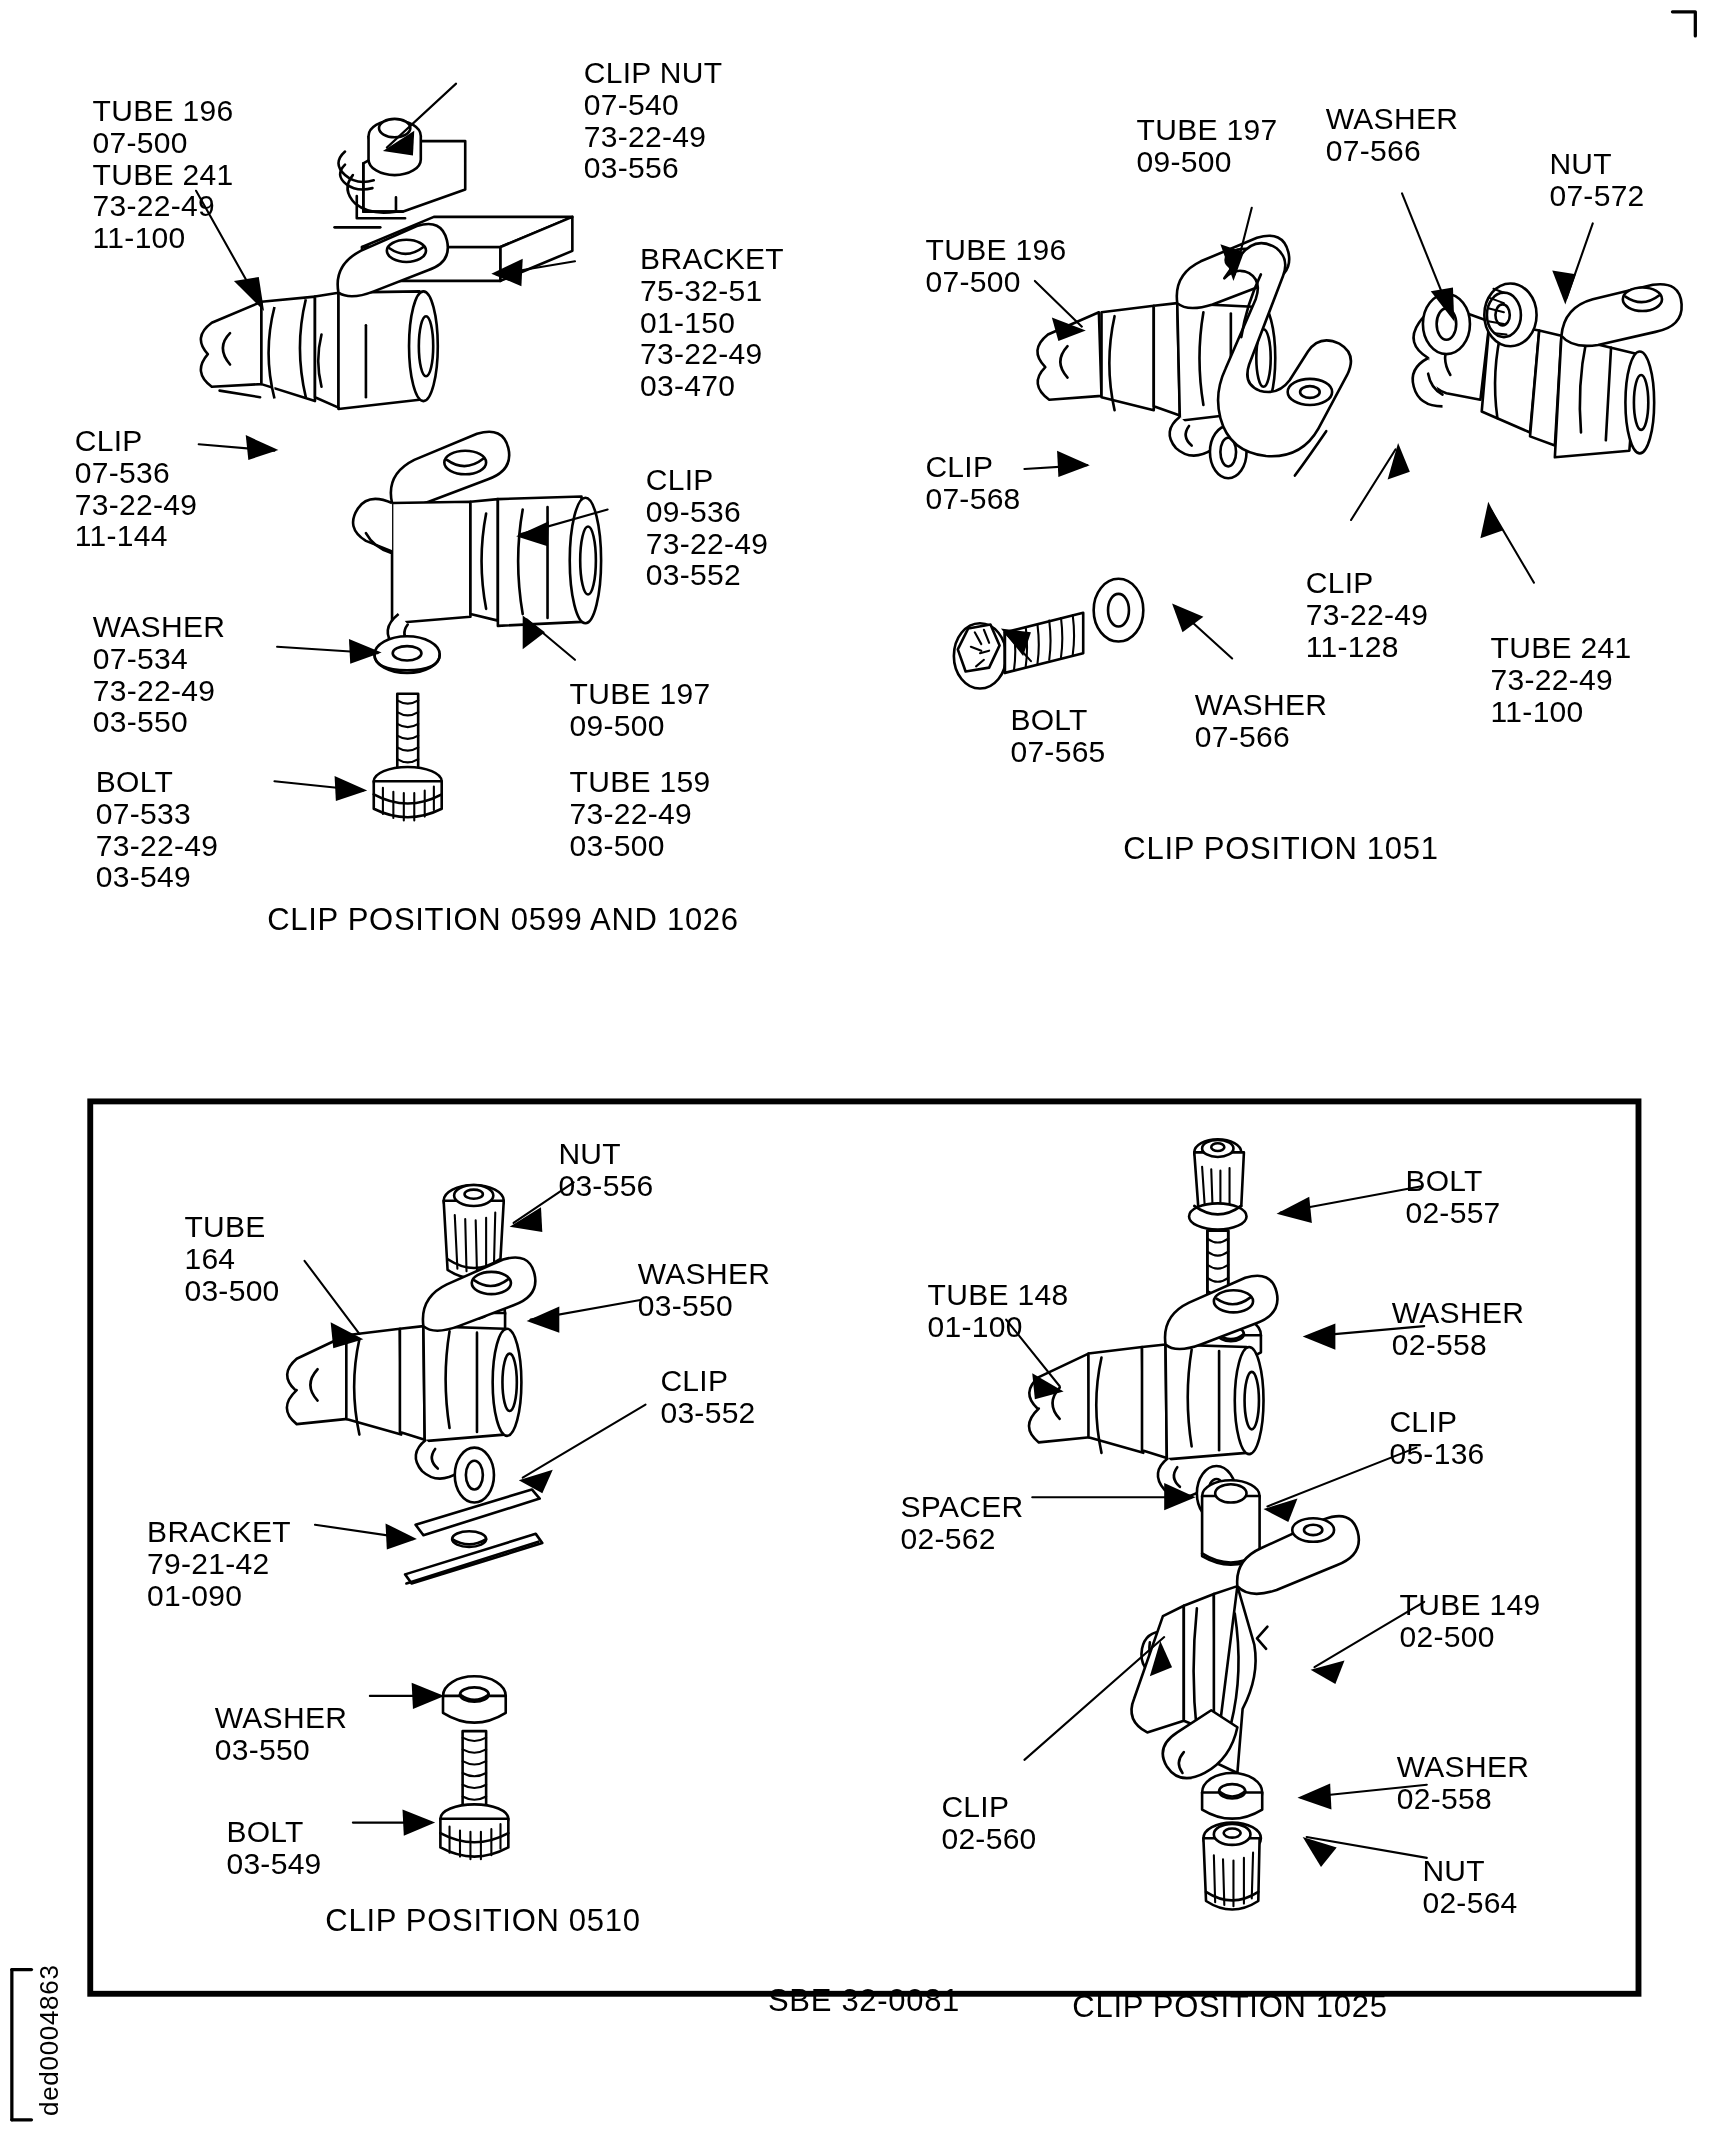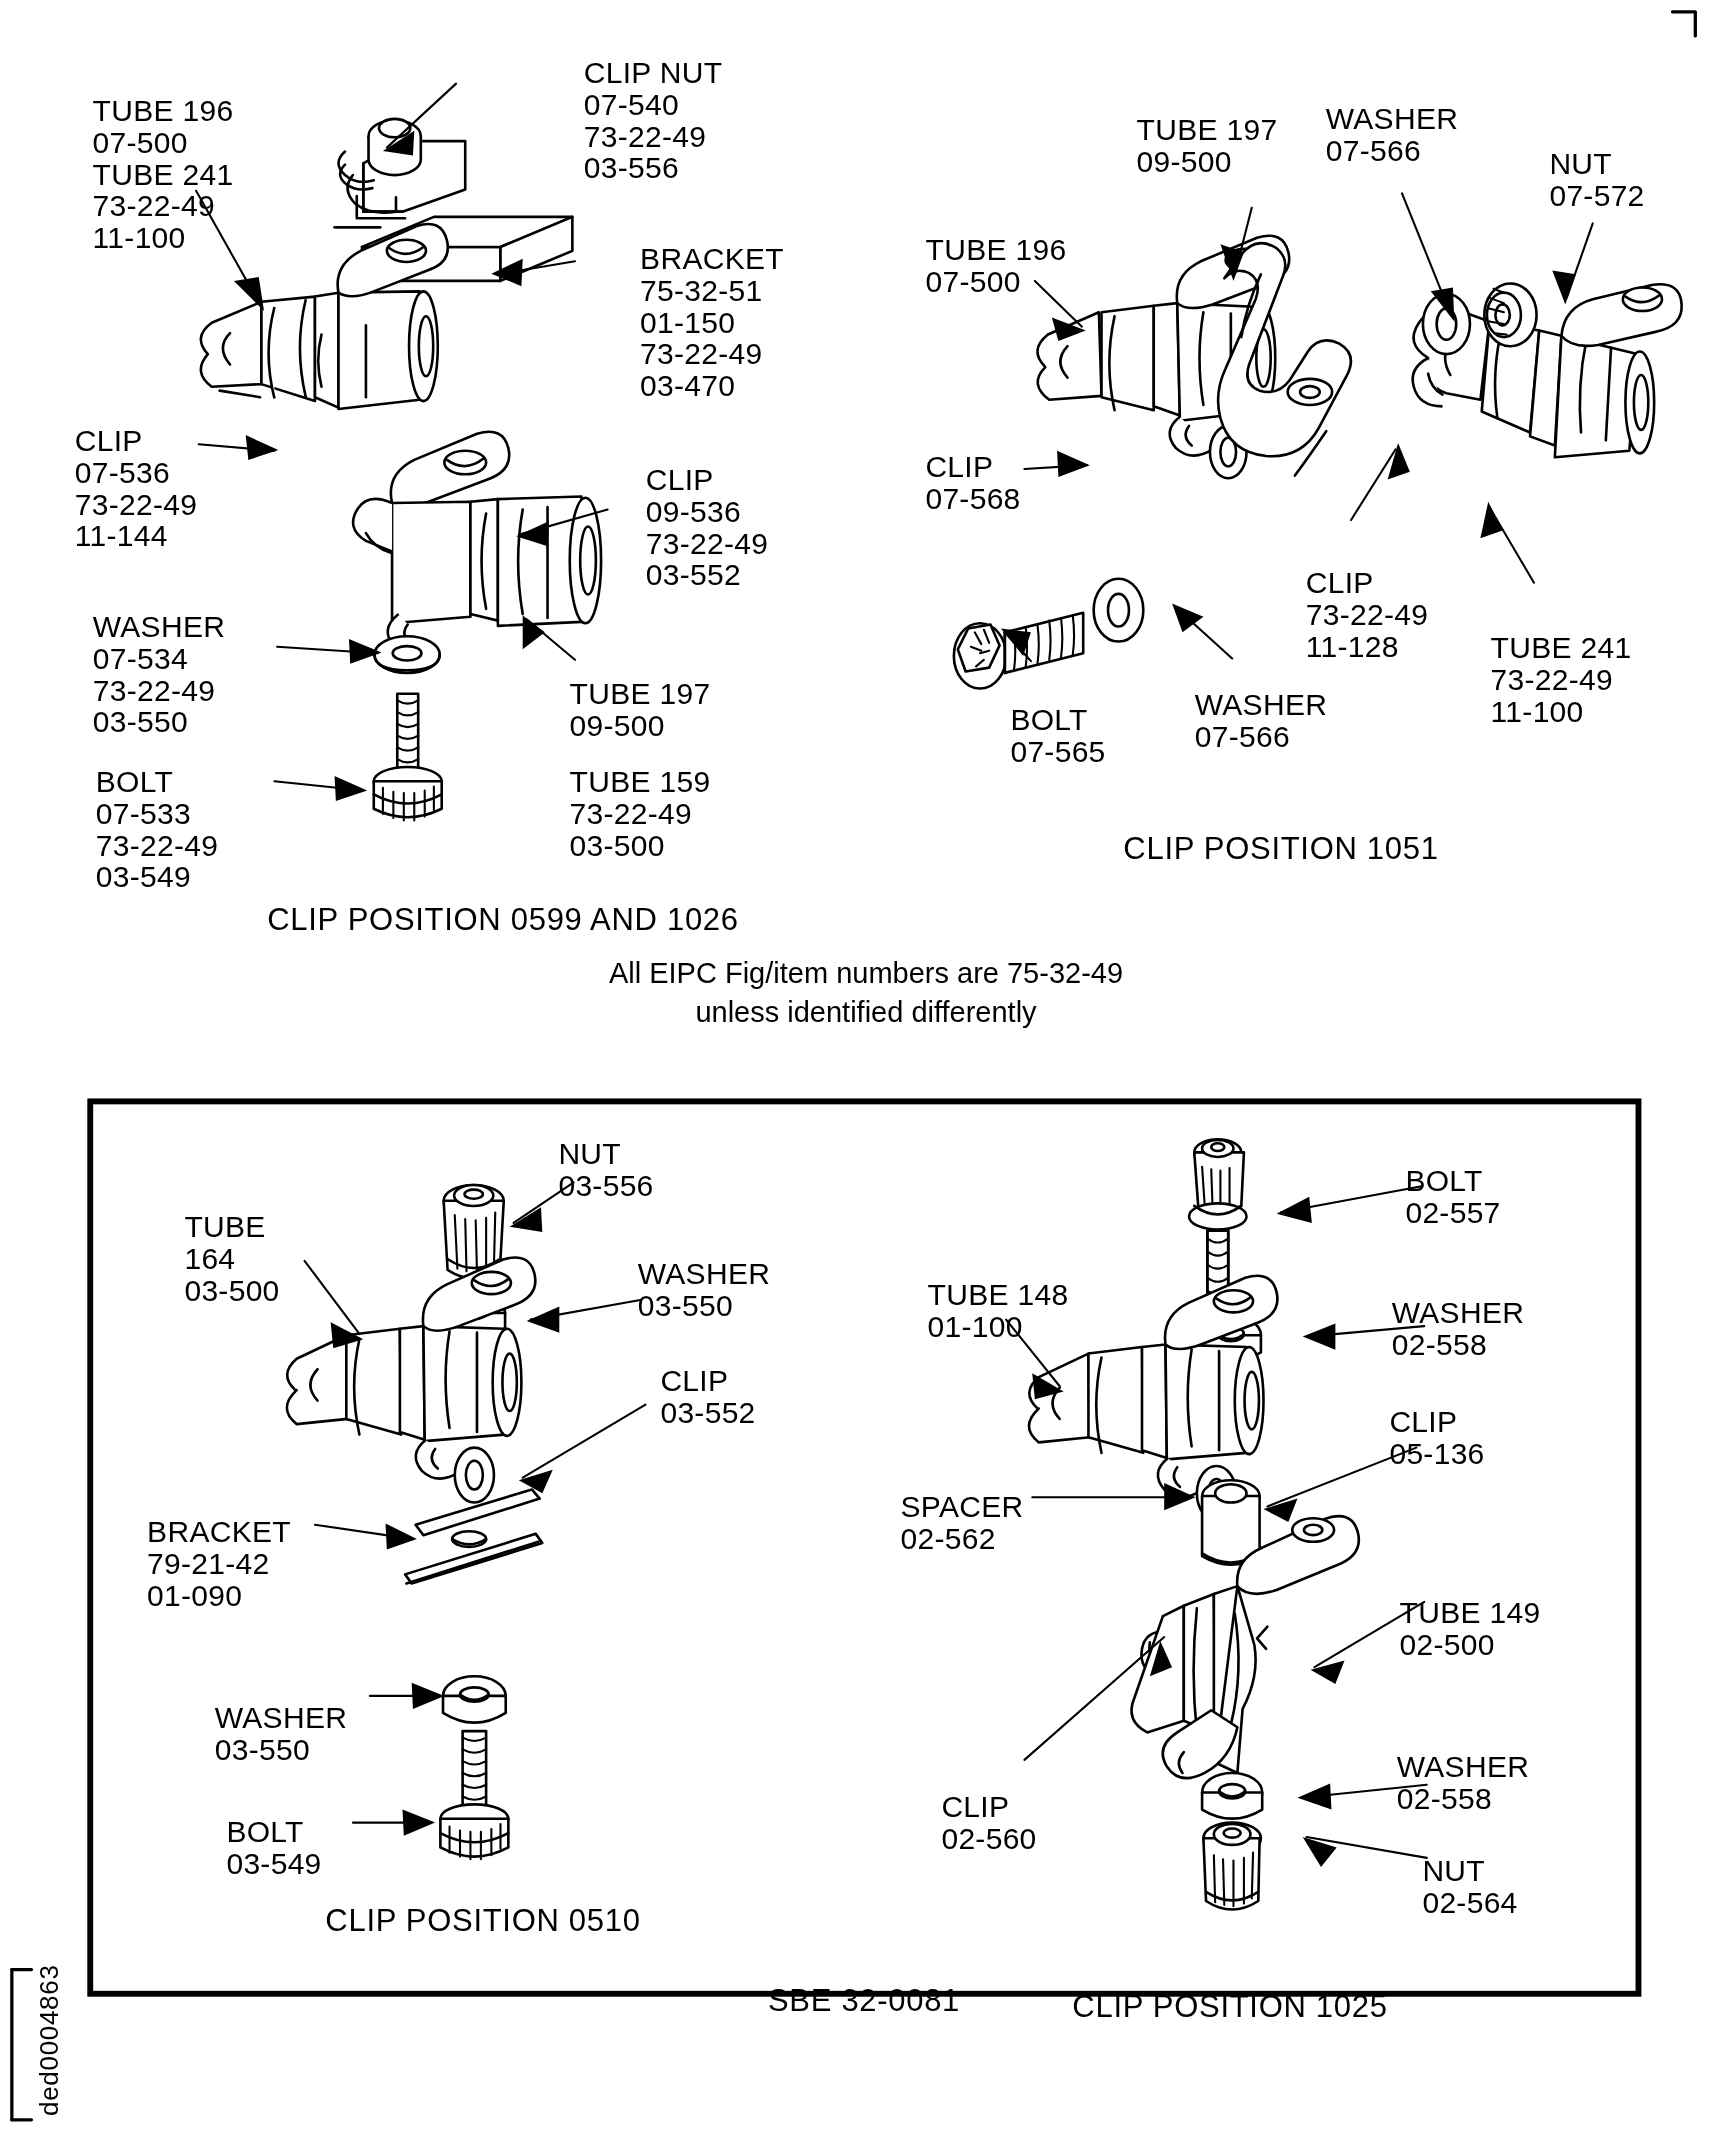--- a/index.html
+++ b/index.html
@@ -517,38 +517,36 @@
       <div class="lbl c" style="left: 1453px; top: 1165px;">BOLT
 02-557</div>
       <div class="lbl c" style="left: 998px; top: 1279px;">TUBE 148
 01-100</div>
       <div class="lbl c" style="left: 1458px; top: 1297px;">WASHER
 02-558</div>
       <div class="lbl c" style="left: 1437px; top: 1406px;">CLIP
 05-136</div>
       <div class="lbl c" style="left: 962px; top: 1491px;">SPACER
 02-562</div>
-      <div class="lbl c" style="left: 1470px; top: 1589px; margin-top: 8px;">TUBE 149
+      <div class="lbl c" style="left: 1470px; top: 1589px;">TUBE 149
 02-500</div>
       <div class="lbl c" style="left: 1463px; top: 1751px;">WASHER
 02-558</div>
       <div class="lbl c" style="left: 989px; top: 1791px;">CLIP
 02-560</div>
       <div class="lbl c" style="left: 1470px; top: 1855px;">NUT
 02-564</div>
     </div>
 
   <div id="captions">
       <div class="cap" style="left: 503px; top: 902px;">CLIP POSITION 0599 AND 1026</div>
       <div class="cap" style="left: 1281px; top: 831px;">CLIP POSITION 1051</div>
       <div class="cap" style="left: 483px; top: 1903px;">CLIP POSITION 0510</div>
       <div class="cap" style="left: 1230px; top: 1989px;">CLIP POSITION 1025</div>
     </div>
 
-  <div class="note" id="general-note" style="left:866px; top:954px;">All EIPC Fig/item numbers are 75-32-49
-unless identified differently</div>
 
   <div class="cap" id="drawing-number" style="left:864px; top:1983px;">SBE 32-0081</div>
 
   <div class="sidecode" id="side-code" style="left:34px; top:2116px;">ded0004863</div>
 
 </div>
 
 
 </body></html>

